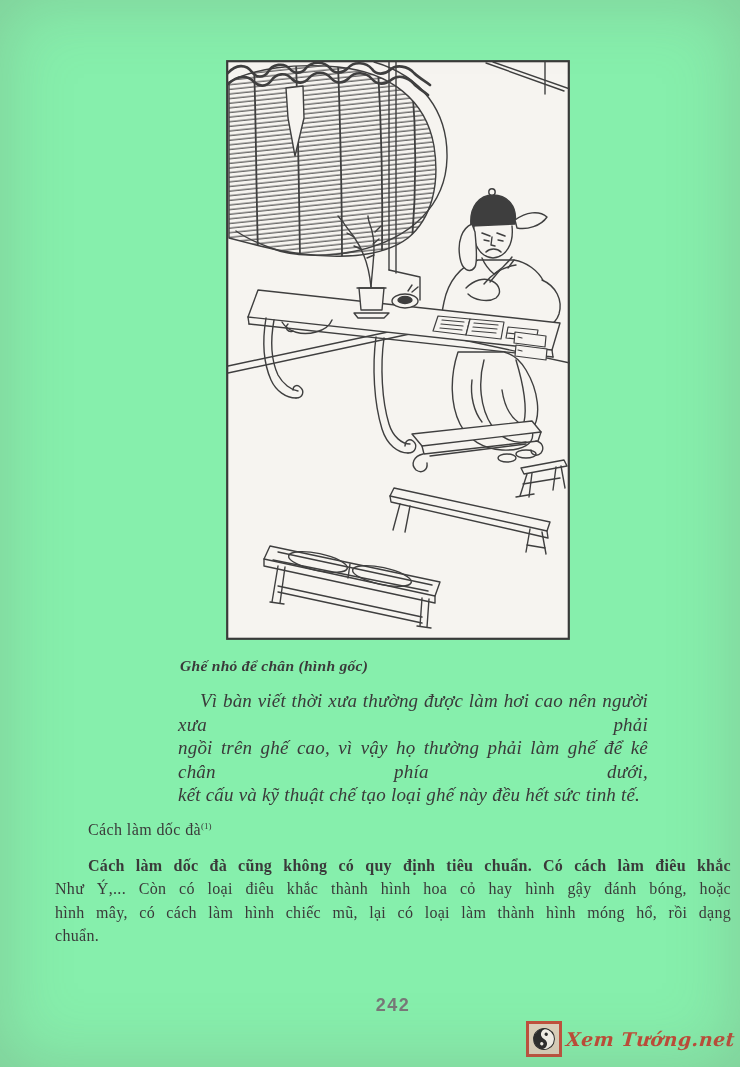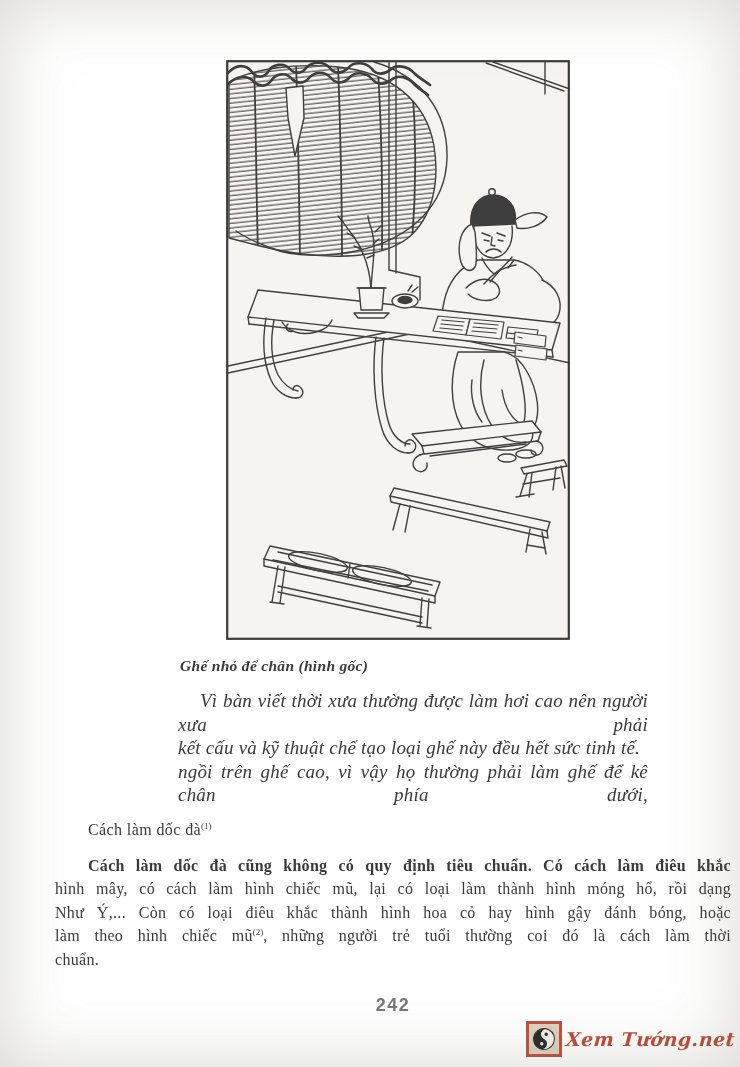--- a/index.html
+++ b/index.html
@@ -1,18 +1,18 @@
 <!DOCTYPE html>
 <html><head>
 <meta charset="utf-8">
 <style>
   html,body { margin:0; padding:0; background:#888; }
   .page {
     position:relative; width:740px; height:1067px;
-    background:#ffffff;
+    background:#86efac;
     font-family:"Liberation Serif","DejaVu Serif",serif;
     color:#3a3a3a; overflow:hidden;
   }
   .page::after {
     content:""; position:absolute; inset:0; pointer-events:none;
     box-shadow: inset 0 0 70px rgba(115,110,100,0.28);
   }
   .figure-frame { position:absolute; left:226px; top:60px; width:344px; height:580px; }
   .fig-caption {
     position:absolute; left:180px; top:657px;
@@ -241,31 +241,30 @@
           <path d="M52,532 L196,563"></path>
         </g>
       </g>
     </svg>
   </div>
 
   <div class="fig-caption">Ghế nhỏ để chân (hình gốc)</div>
 
   <div class="fig-note">
     <div class="jline first-note">Vì bàn viết thời xưa thường được làm hơi cao nên người xưa phải</div>
+    <div class="jline">ngồi trên ghế cao, vì vậy họ thường phải làm ghế để kê chân phía dưới,</div>
     <div class="jline last">kết cấu và kỹ thuật chế tạo loại ghế này đều hết sức tinh tế.</div>
-    <div class="jline">ngồi trên ghế cao, vì vậy họ thường phải làm ghế để kê chân phía dưới,</div>
   </div>
 
   <div class="section-heading"><span>Cách làm dốc đà</span><sup class="fn">(1)</sup></div>
 
   <div class="body-text">
     <div class="jline first-body">Cách làm dốc đà cũng không có quy định tiêu chuẩn. Có cách làm điêu khắc</div>
+    <div class="jline">Như Ý,... Còn có loại điêu khắc thành hình hoa cỏ hay hình gậy đánh bóng, hoặc</div>
     <div class="jline">hình mây, có cách làm hình chiếc mũ, lại có loại làm thành hình móng hổ, rồi dạng</div>
-    <div class="jline">Như Ý,... Còn có loại điêu khắc thành hình hoa cỏ hay hình gậy đánh bóng, hoặc</div>
-    <div class="jline"><span>làm theo hình chiếc mũ</span><sup class="fn">(2)</sup><span>, những người trẻ tuổi thường coi đó là cách làm thời</span></div>
     <div class="jline last">chuẩn.</div>
   </div>
 
   <div class="page-number">242</div>
 
   <div class="watermark">
     <div class="wm-icon">
       <svg width="24" height="24" viewBox="0 0 24 24">
         <g transform="rotate(25 12 12)">
           <circle cx="12" cy="12" r="10.5" fill="#f5f2ea" stroke="#2a2a2a" stroke-width="1"></circle>

